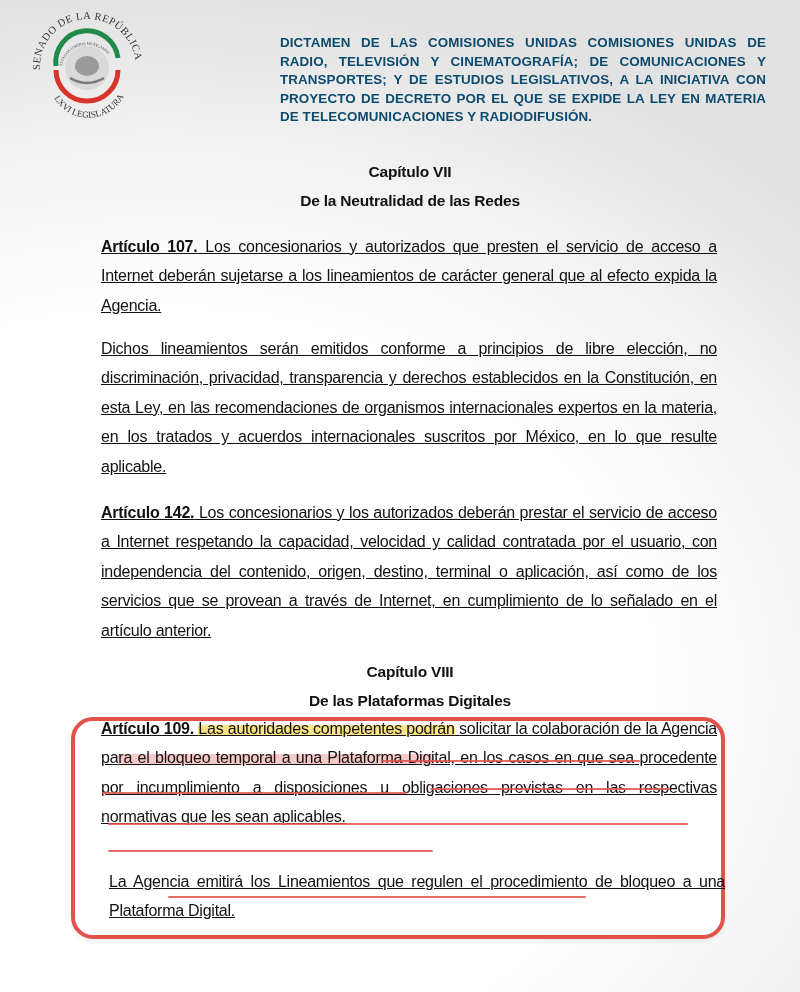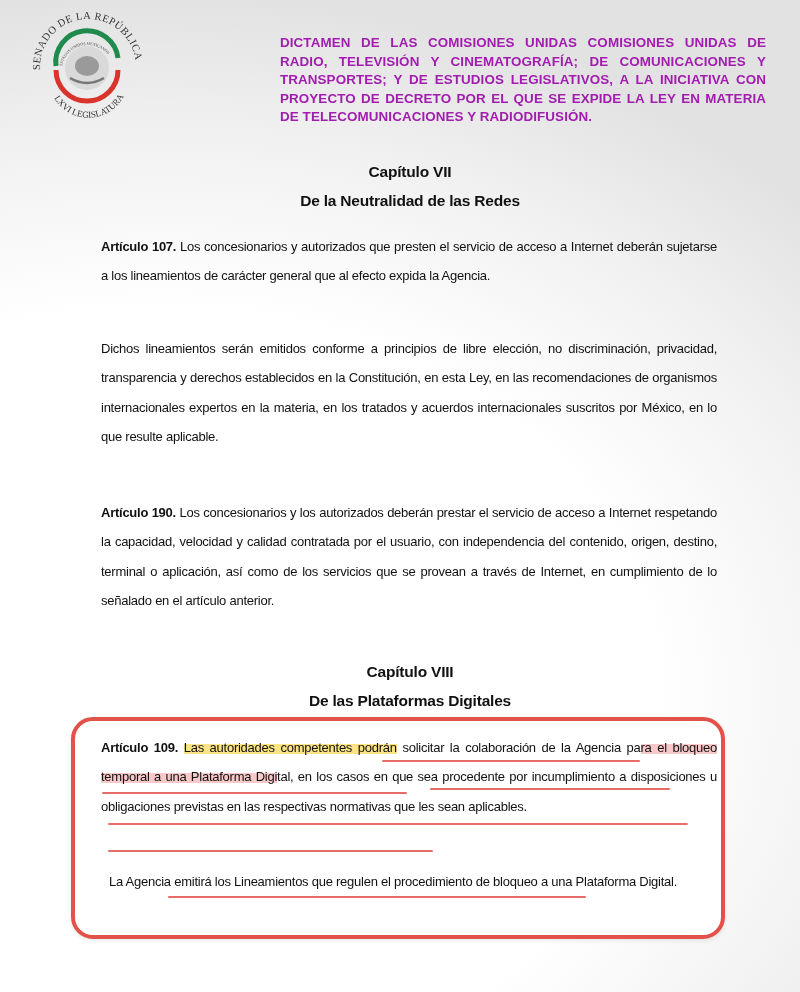--- a/index.html
+++ b/index.html
@@ -5,31 +5,31 @@
   html, body { margin: 0; padding: 0; }
   body {
     width: 800px; height: 992px; position: relative; overflow: hidden;
     background: radial-gradient(ellipse 900px 700px at 20% 70%, #ffffff 55%, #f1f1f1 80%, #e2e2e2 100%);
     font-family: "Liberation Sans", sans-serif; color: #111;
   }
   .logo { position: absolute; left: 26px; top: 6px; width: 122px; height: 122px; }
   .header-text {
     position: absolute; left: 280px; top: 34px; width: 486px;
     font-weight: bold; font-size: 13.4px; line-height: 18.6px; text-align: justify;
-    text-align-last: left; color: #a21caf; letter-spacing: 0.1px;
+    text-align-last: left; color: #0c4a6e; letter-spacing: 0.1px;
   }
   .chapter {
     position: absolute; left: 0; width: 820px; text-align: center;
     font-family: "Liberation Sans", sans-serif; font-weight: bold; font-size: 15.5px;
     letter-spacing: -0.2px; color: #111;
   }
   .para {
     position: absolute; left: 101px; width: 616px;
-    font-size: 13px; line-height: 29.4px; text-align: justify; text-align-last: left;
-    letter-spacing: -0.25px; color: #111;
+    font-size: 16px; line-height: 29.4px; text-align: justify; text-align-last: left;
+    letter-spacing: -0.25px; color: #111; text-decoration: underline;
   }
   .para b { font-weight: bold; }
   .red-box {
     position: absolute; left: 71px; top: 717px; width: 654px; height: 222px;
     border: 4px solid #e2524a; border-radius: 22px; box-sizing: border-box;
     background: #ffffff;
     box-shadow: 0 2px 4px rgba(0,0,0,0.08);
   }
   .hl-yellow { background: linear-gradient(to bottom, transparent 30%, #fbe486 30%, #fbe486 95%, transparent 95%); }
   .hl-pink { background: linear-gradient(to bottom, transparent 30%, #f8c9c9 30%, #f8c9c9 95%, transparent 95%); }
@@ -66,29 +66,29 @@
 
 <div class="chapter" style="top:163px;">Capítulo VII</div>
 <div class="chapter" style="top:192px;">De la Neutralidad de las Redes</div>
 
 <div class="para" style="top:232px;">
   <b>Artículo 107.</b><span> Los concesionarios y autorizados que presten el servicio de acceso a Internet deberán sujetarse a los lineamientos de carácter general que al efecto expida la Agencia.</span>
 </div>
 <div class="para" style="top:334px;">Dichos lineamientos serán emitidos conforme a principios de libre elección, no discriminación, privacidad, transparencia y derechos establecidos en la Constitución, en esta Ley, en las recomendaciones de organismos internacionales expertos en la materia, en los tratados y acuerdos internacionales suscritos por México, en lo que resulte aplicable.</div>
 
 <div class="para" style="top:498px;">
-  <b>Artículo 190.</b><span> Los concesionarios y los autorizados deberán prestar el servicio de acceso a Internet respetando la capacidad, velocidad y calidad contratada por el usuario, con independencia del contenido, origen, destino, terminal o aplicación, así como de los servicios que se provean a través de Internet, en cumplimiento de lo señalado en el artículo anterior.</span>
+  <b>Artículo 142.</b><span> Los concesionarios y los autorizados deberán prestar el servicio de acceso a Internet respetando la capacidad, velocidad y calidad contratada por el usuario, con independencia del contenido, origen, destino, terminal o aplicación, así como de los servicios que se provean a través de Internet, en cumplimiento de lo señalado en el artículo anterior.</span>
 </div>
 
 <div class="chapter" style="top:663px;">Capítulo VIII</div>
 <div class="chapter" style="top:692px;">De las Plataformas Digitales</div>
 
 <div class="red-box"></div>
 
-<div class="para" style="top:733px;">
+<div class="para" style="top:714px;">
   <b>Artículo 109.</b><span> </span><span class="hl-yellow">Las autoridades competentes podrán</span><span> solicitar la colaboración de la Agencia pa</span><span class="hl-pink">ra el bloqueo temporal a una Plataforma Digi</span><span>tal, en los casos en que sea procedente por incumplimiento a disposiciones u obligaciones previstas en las respectivas normativas que les sean aplicables.</span>
 </div>
 
 <div class="ul" style="left:382px; top:760px; width:258px;"></div>
 <div class="ul" style="left:102px; top:792px; width:305px;"></div>
 <div class="ul" style="left:430px; top:788px; width:240px;"></div>
 <div class="ul" style="left:108px; top:823px; width:580px;"></div>
 <div class="ul" style="left:108px; top:850px; width:325px;"></div>
 <div class="ul" style="left:168px; top:896px; width:418px;"></div>
 

